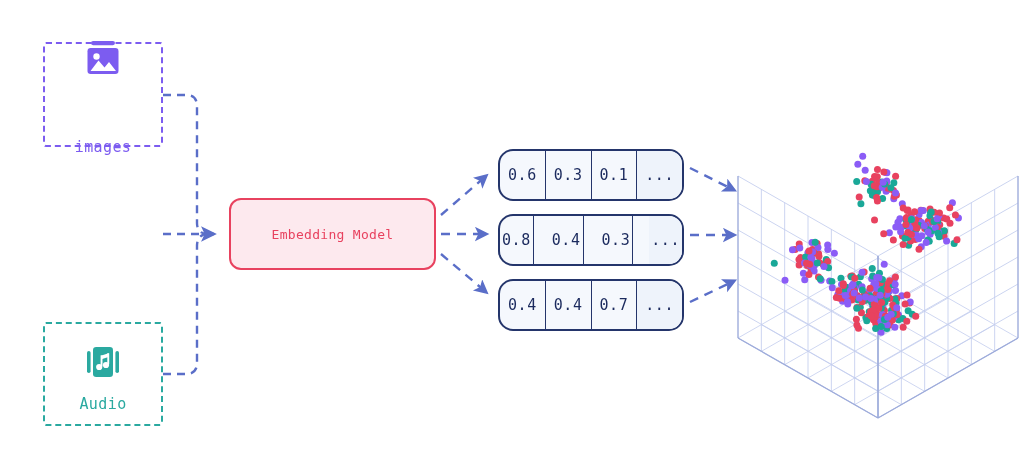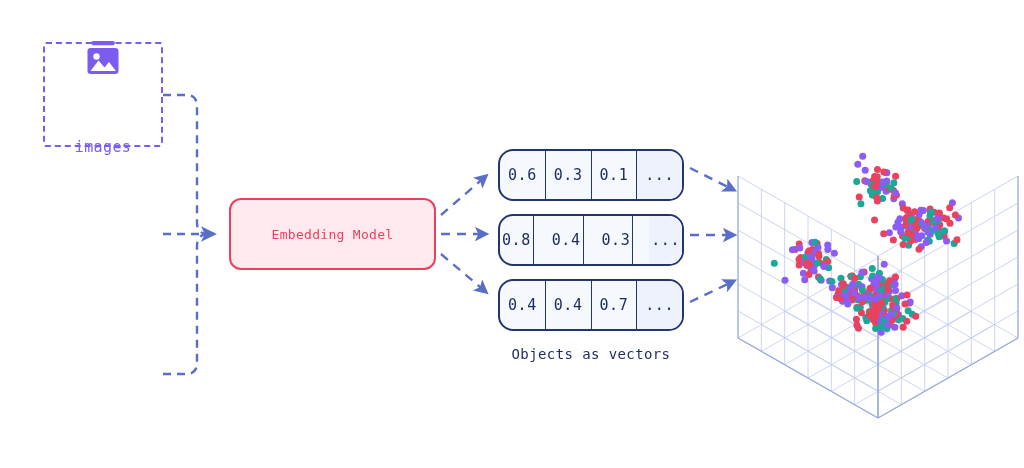--- a/index.html
+++ b/index.html
@@ -173,20 +173,35 @@
         <rect x="15" y="8" width="24" height="4.2" rx="2.1" fill="#7c5cf0"></rect>
         <rect x="11.5" y="15" width="31" height="26" rx="3.2" fill="#7c5cf0"></rect>
         <circle cx="20.5" cy="23.5" r="3.2" fill="#ffffff"></circle>
         <path d="M14.5 38 L22.5 27.5 L28.5 34.5 L33 29 L40 38 Z" fill="#ffffff"></path>
       </svg>
     </span>
     <span class="src-label">images</span>
   </div>
 
 
+  <div class="src-box" id="box-audio">
+    <span class="icon-wrap">
+      <svg viewBox="0 0 54 54" width="54" height="54">
+        <rect x="11" y="16" width="3.6" height="22" rx="1.8" fill="#2aa9a0"></rect>
+        <rect x="39.4" y="16" width="3.6" height="22" rx="1.8" fill="#2aa9a0"></rect>
+        <rect x="17" y="12" width="20" height="30" rx="3.2" fill="#2aa9a0"></rect>
+        <path d="M25.5 20.5 L32.5 18.3 V22.1 L25.5 24.3 Z" fill="#ffffff"></path>
+        <rect x="24.6" y="20.3" width="1.9" height="11" fill="#ffffff"></rect>
+        <rect x="31.3" y="18.2" width="1.9" height="11" fill="#ffffff"></rect>
+        <circle cx="23.2" cy="32" r="3.1" fill="#ffffff"></circle>
+        <circle cx="30" cy="30" r="3.1" fill="#ffffff"></circle>
+      </svg>
+    </span>
+    <span class="src-label">Audio</span>
+  </div>
 
   <div id="model-box">
     <span class="model-label">Embedding Model</span>
   </div>
 
   <div class="vector-row" id="vector-row-0">
     <span class="vector-cell">0.6</span>
     <span class="vector-cell">0.3</span>
     <span class="vector-cell">0.1</span>
     <span class="vector-cell">...</span>
@@ -199,21 +214,20 @@
     <span class="vector-cell">...</span>
   </div>
 
   <div class="vector-row" id="vector-row-2">
     <span class="vector-cell">0.4</span>
     <span class="vector-cell">0.4</span>
     <span class="vector-cell">0.7</span>
     <span class="vector-cell">...</span>
   </div>
 
-  <div id="vectors-caption">Objects as vectors</div>
 
   <svg class="svg-layer" viewBox="0 0 1024 468">
     <g id="cube-grid">
         <line x1="878.00" y1="258.00" x2="738.00" y2="338.00" stroke="#c3cdee" stroke-width="1" opacity="0.8"></line>
         <line x1="878.00" y1="258.00" x2="1018.00" y2="338.00" stroke="#c3cdee" stroke-width="1" opacity="0.8"></line>
         <line x1="901.33" y1="271.33" x2="761.33" y2="351.33" stroke="#c3cdee" stroke-width="1" opacity="0.8"></line>
         <line x1="854.67" y1="271.33" x2="994.67" y2="351.33" stroke="#c3cdee" stroke-width="1" opacity="0.8"></line>
         <line x1="924.67" y1="284.67" x2="784.67" y2="364.67" stroke="#c3cdee" stroke-width="1" opacity="0.8"></line>
         <line x1="831.33" y1="284.67" x2="971.33" y2="364.67" stroke="#c3cdee" stroke-width="1" opacity="0.8"></line>
         <line x1="948.00" y1="298.00" x2="808.00" y2="378.00" stroke="#c3cdee" stroke-width="1" opacity="0.8"></line>

